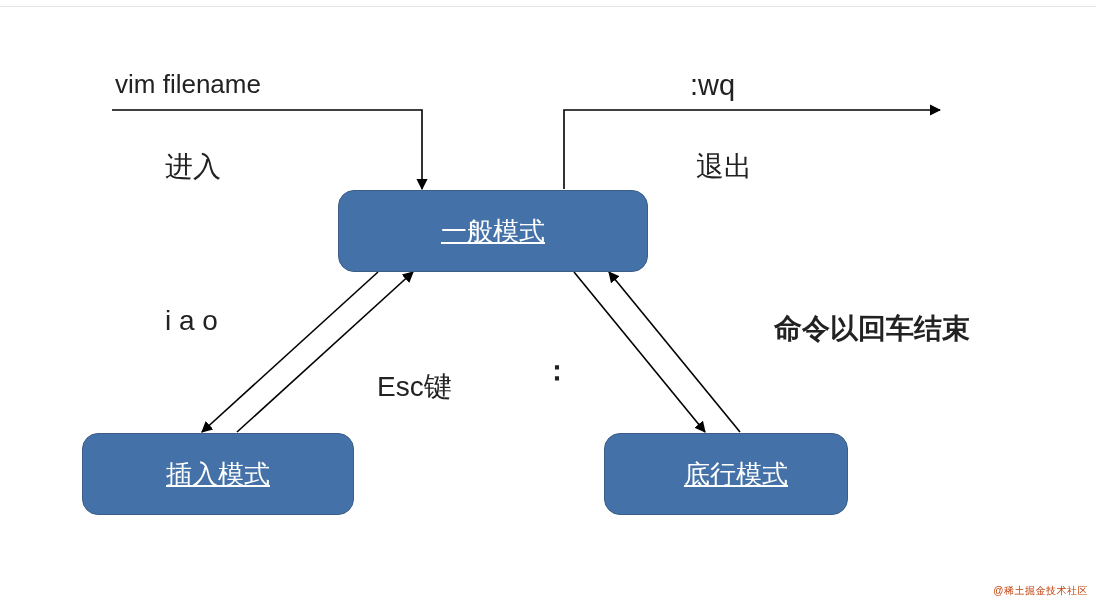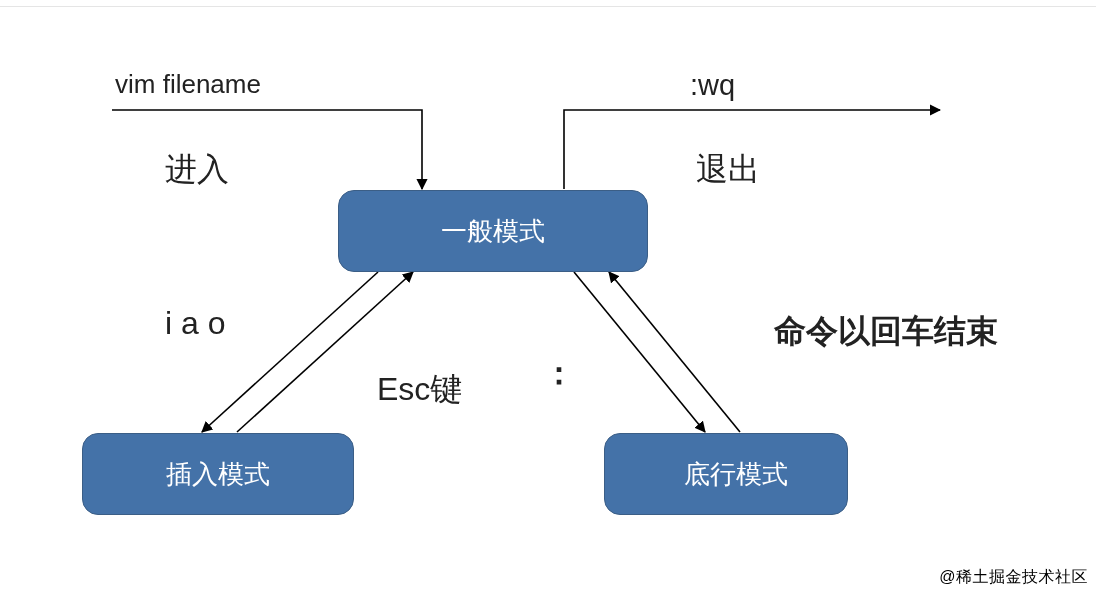--- a/index.html
+++ b/index.html
@@ -24,41 +24,42 @@
     position: absolute;
     background: #4472a8;
     border: 1.5px solid #3b5e86;
     border-radius: 16px;
     color: #ffffff;
     font-size: 26px;
     display: flex;
     align-items: center;
     justify-content: center;
     box-sizing: border-box;
+    text-decoration: underline;
   }
   .label {
     position: absolute;
-    font-size: 32px;
+    font-size: 28px;
     color: #222222;
     white-space: nowrap;
   }
   svg.edges {
     position: absolute;
     left: 0;
     top: 0;
     width: 1096px;
     height: 602px;
     pointer-events: none;
   }
   .watermark {
     position: absolute;
     right: 8px;
-    bottom: 14px;
-    font-size: 16px;
-    color: #000000;
+    bottom: 4px;
+    font-size: 10px;
+    color: #c2410c;
     letter-spacing: 0.5px;
   }
 </style>
 </head>
 <body>
 
 <div class="top-rule"></div>
 
 <svg class="edges" viewBox="0 0 1096 602">
   <defs>

